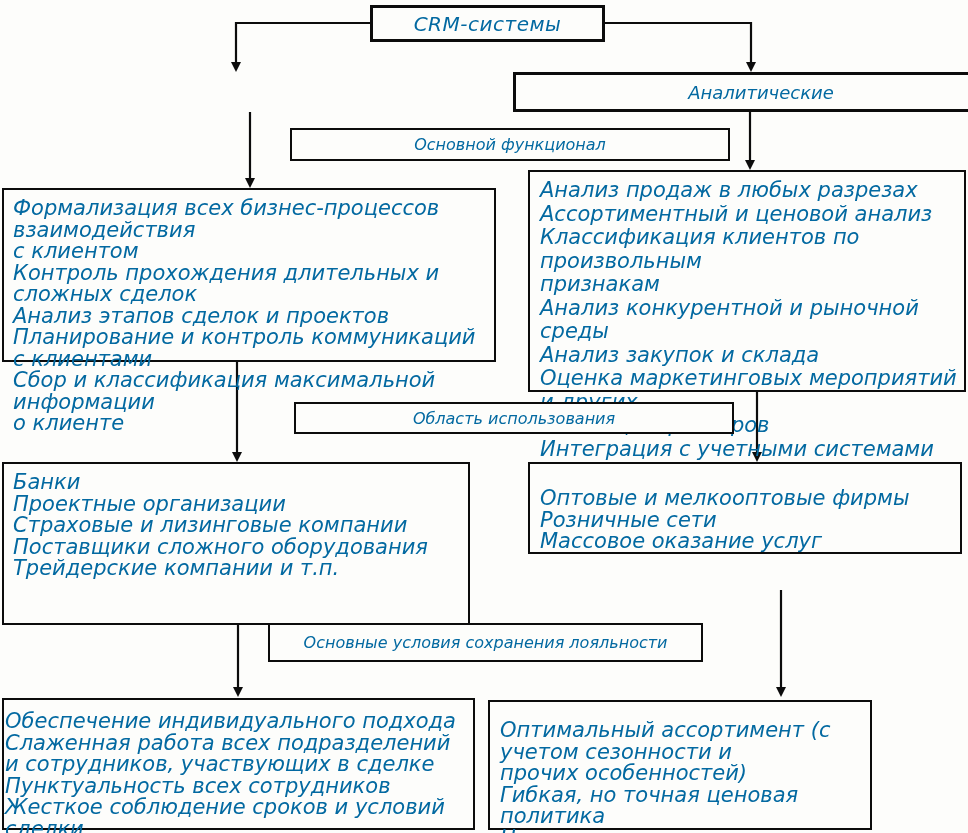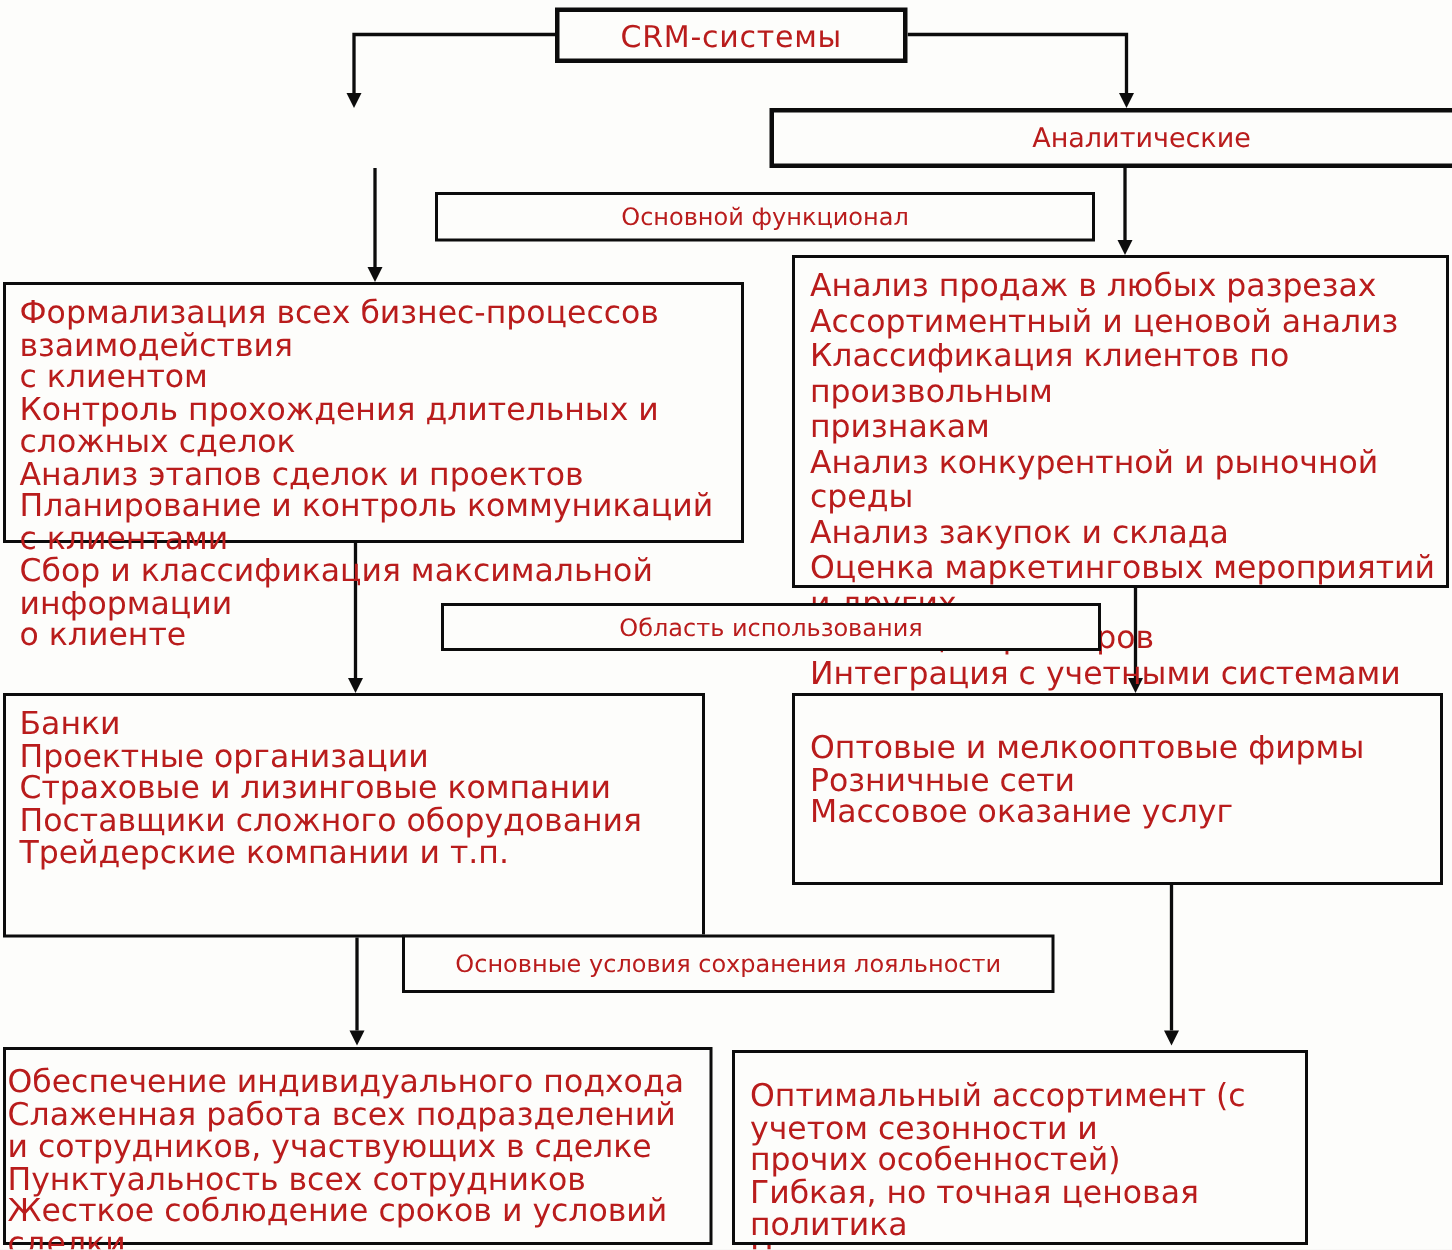--- a/index.html
+++ b/index.html
@@ -6,22 +6,23 @@
     margin: 0;
     padding: 0;
     background: #f4f4f2;
     font-family: "DejaVu Sans", "Liberation Sans", sans-serif;
   }
   .stage {
     position: relative;
     width: 968px;
     height: 833px;
     background: #fdfdfb;
-    color: #b91c1c;
+    color: #0369a1;
     overflow: hidden;
+    font-style: italic;
   }
   .box {
     position: absolute;
     background: #fdfdfb;
     border: 2px solid #0c0c0c;
     box-sizing: border-box;
     z-index: 2;
   }
   .box.heavy { border-width: 3px; }
   .title-box {
@@ -117,21 +118,21 @@
   <div class="box section-label" style="left:262px; top:402px; width:440px; height:32px;margin-left:32px;">
     <span>Область использования</span>
   </div>
 
   <div class="box content-box" style="left:2px; top:462px; width:468px; height:163px; padding:8px 6px 0 9px;">Банки
 Проектные организации
 Страховые и лизинговые компании
 Поставщики сложного оборудования
 Трейдерские компании и т.п.</div>
 
-  <div class="box content-box" style="left:528px; top:462px; width:434px; height:128px; padding:24px 6px 0 10px;">Оптовые и мелкооптовые фирмы
+  <div class="box content-box" style="left:528px; top:462px; width:434px; height:92px; padding:24px 6px 0 10px;">Оптовые и мелкооптовые фирмы
 Розничные сети
 Массовое оказание услуг</div>
 
   <div class="box section-label" style="left:268px; top:623px; width:435px; height:39px;">
     <span>Основные условия сохранения лояльности</span>
   </div>
 
   <div class="box content-box" style="left:2px; top:698px; width:473px; height:132px; padding:11px 6px 0 1px;">Обеспечение индивидуального подхода
 Слаженная работа всех подразделений
 и сотрудников, участвующих в сделке

